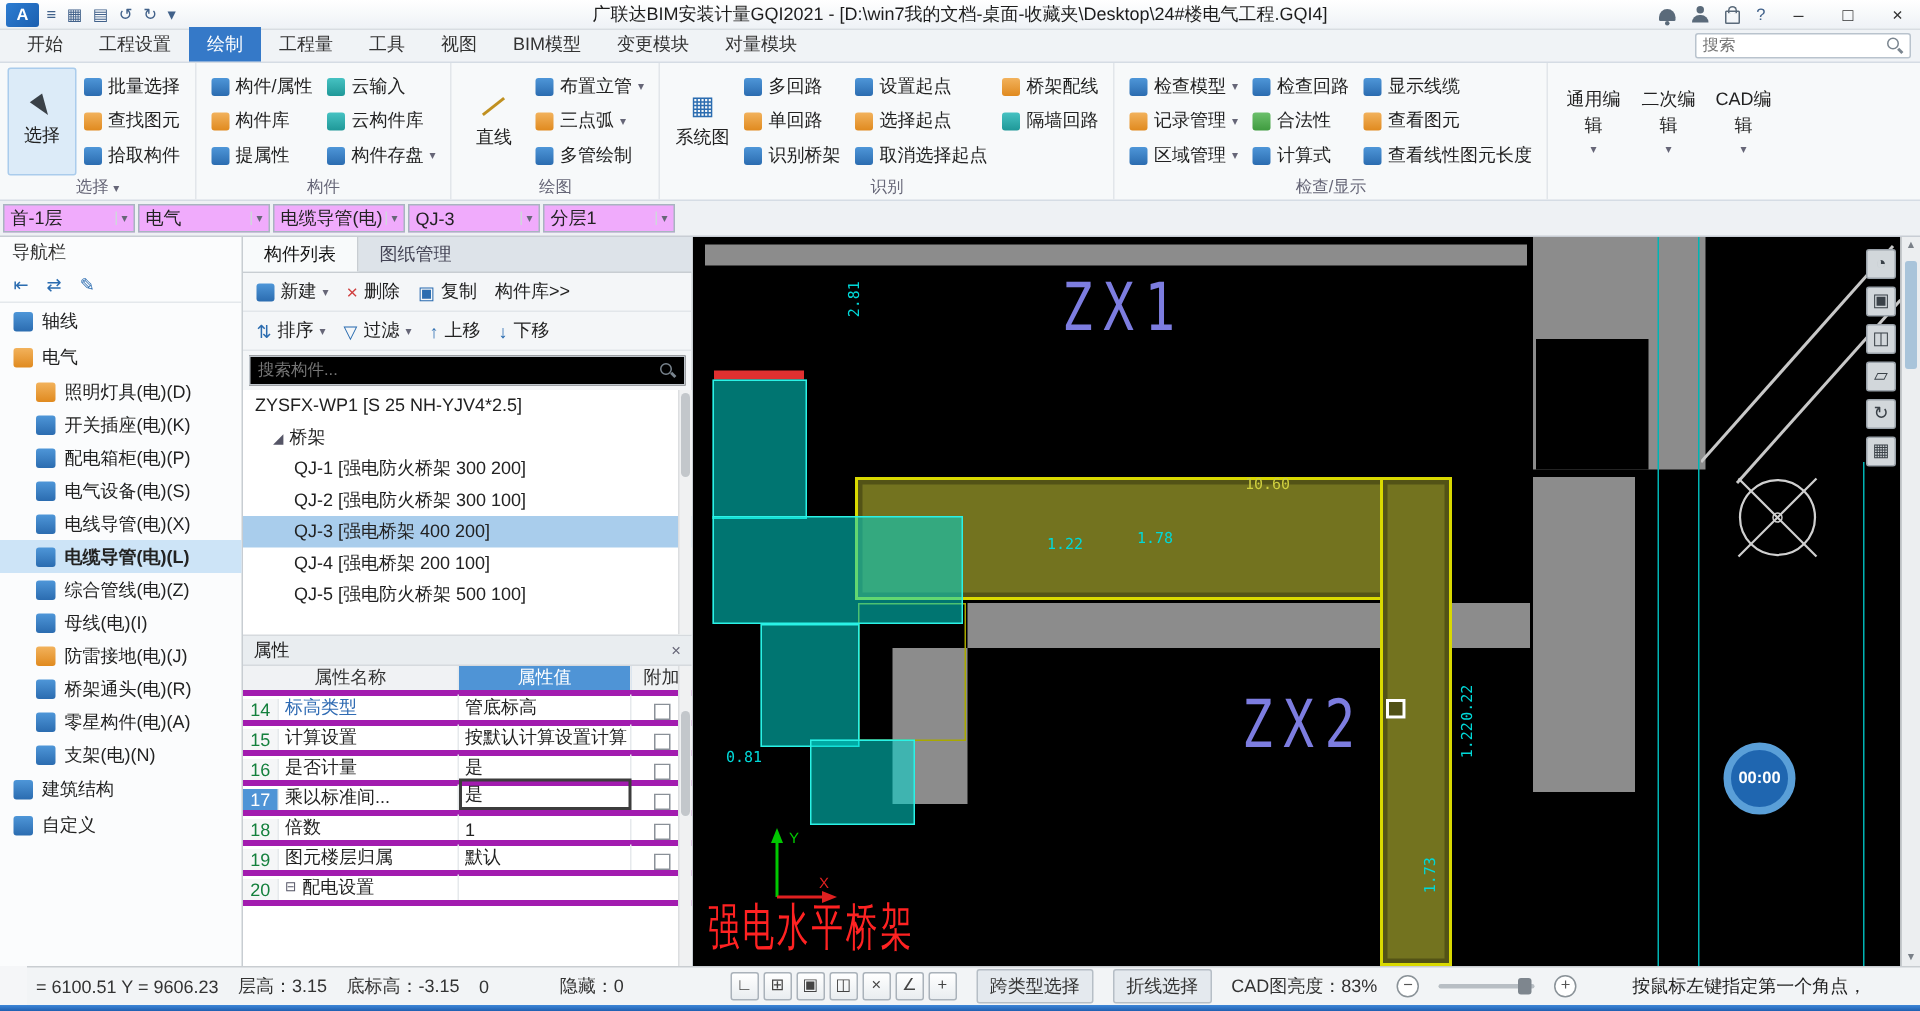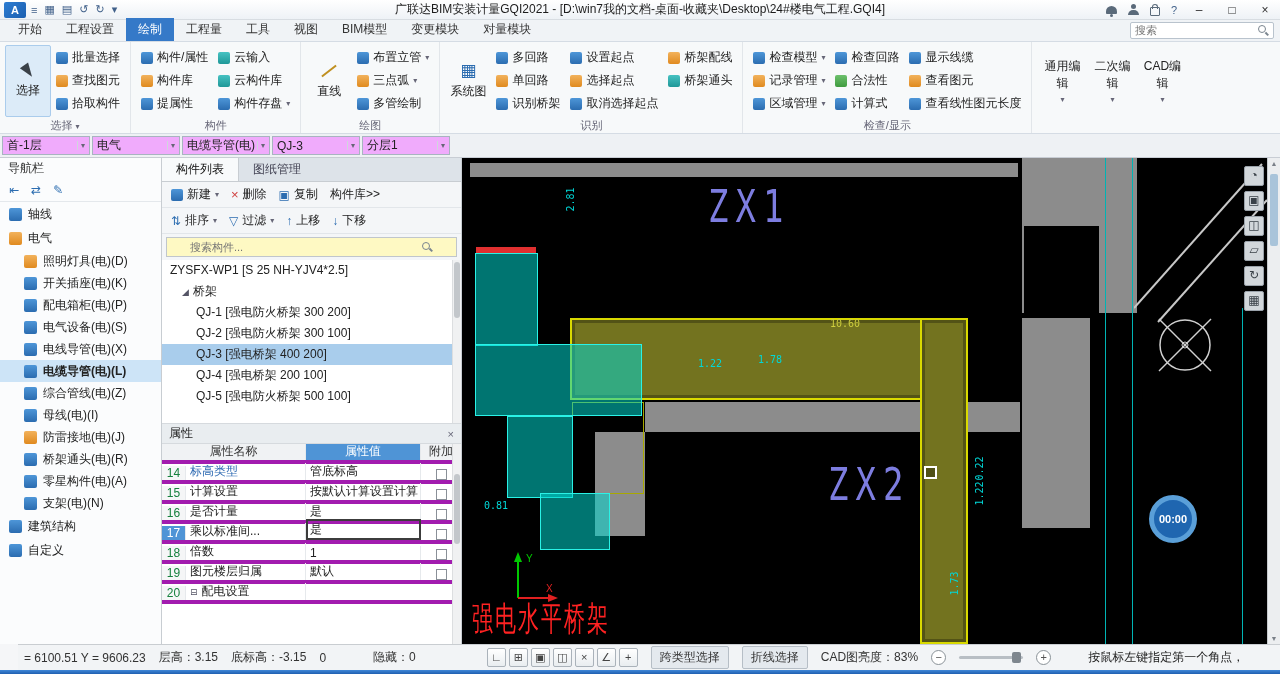--- a/index.html
+++ b/index.html
@@ -70,21 +70,21 @@
 
 
 .panel { width:300px; background:#f4f6f8; border-right:1px solid #c8cdd2; display:flex; flex-direction:column; flex:none; }
 .ptabs { height:24px; display:flex; background:#dde3e9; border-bottom:1px solid #c8cdd2; flex:none; }
 .ptab { padding:0 14px; line-height:23px; color:#445; }
 .ptab.active { background:#f8fafb; color:#111; border-right:1px solid #c8cdd2; }
 .tb { height:26px; display:flex; align-items:center; gap:4px; padding:0 5px; border-bottom:1px solid #e2e6ea; flex:none; }
 .tbtn { display:flex; align-items:center; gap:4px; padding:2px 4px; white-space:nowrap; }
 .gly { color:#2b6cb0; font-size:12px; }
 .gly-r { color:#d04040; font-size:13px; }
-.psearch { height:20px; background:#fef9c3; border:1px solid #c0c6cc; display:flex; align-items:center; padding:0 23px; margin:3px 4px; flex:none; }
+.psearch { height:20px; background:#000000; border:1px solid #c0c6cc; display:flex; align-items:center; padding:0 5px; margin:3px 4px; flex:none; }
 .psearch input { border:none; outline:none; flex:1; font-size:11px; color:#888; background:transparent; font-family:inherit; }
 .clist { position:relative; background:#fff; height:164px; border-bottom:1px solid #d6dade; overflow:hidden; flex:none; }
 .li { height:21px; line-height:21px; padding-left:34px; white-space:nowrap; overflow:hidden; }
 .li.root { padding-left:8px; }
 .li.grp { padding-left:20px; }
 .li.sel { background:#a9cdec; }
 .exp { font-size:9px; color:#556; margin-right:4px; }
 .vsb { position:absolute; right:0; top:0; bottom:0; width:9px; background:#f0f1f2; border-left:1px solid #dcdee0; }
 .vsb .thumb { position:absolute; left:1px; right:1px; background:#c3c7cb; border-radius:3px; }
 .props { flex:1; display:flex; flex-direction:column; background:#fff; position:relative; min-height:0; }
@@ -294,21 +294,21 @@
             <span>取消选择起点</span>
           </div>
       </div>
       <div class="rcol">
         <div class="sbtn">
             <span class="bu bu-o"></span>
             <span>桥架配线</span>
           </div>
         <div class="sbtn">
             <span class="bu bu-t"></span>
-            <span>桥架通头</span>
+            <span>隔墙回路</span>
           </div>
       </div>
       <div class="gfoot">识别</div>
     </div>
 
     <div class="rgroup">
       <div class="rcol">
         <div class="sbtn">
             <span class="bu bu-b"></span>
             <span>检查模型</span>

